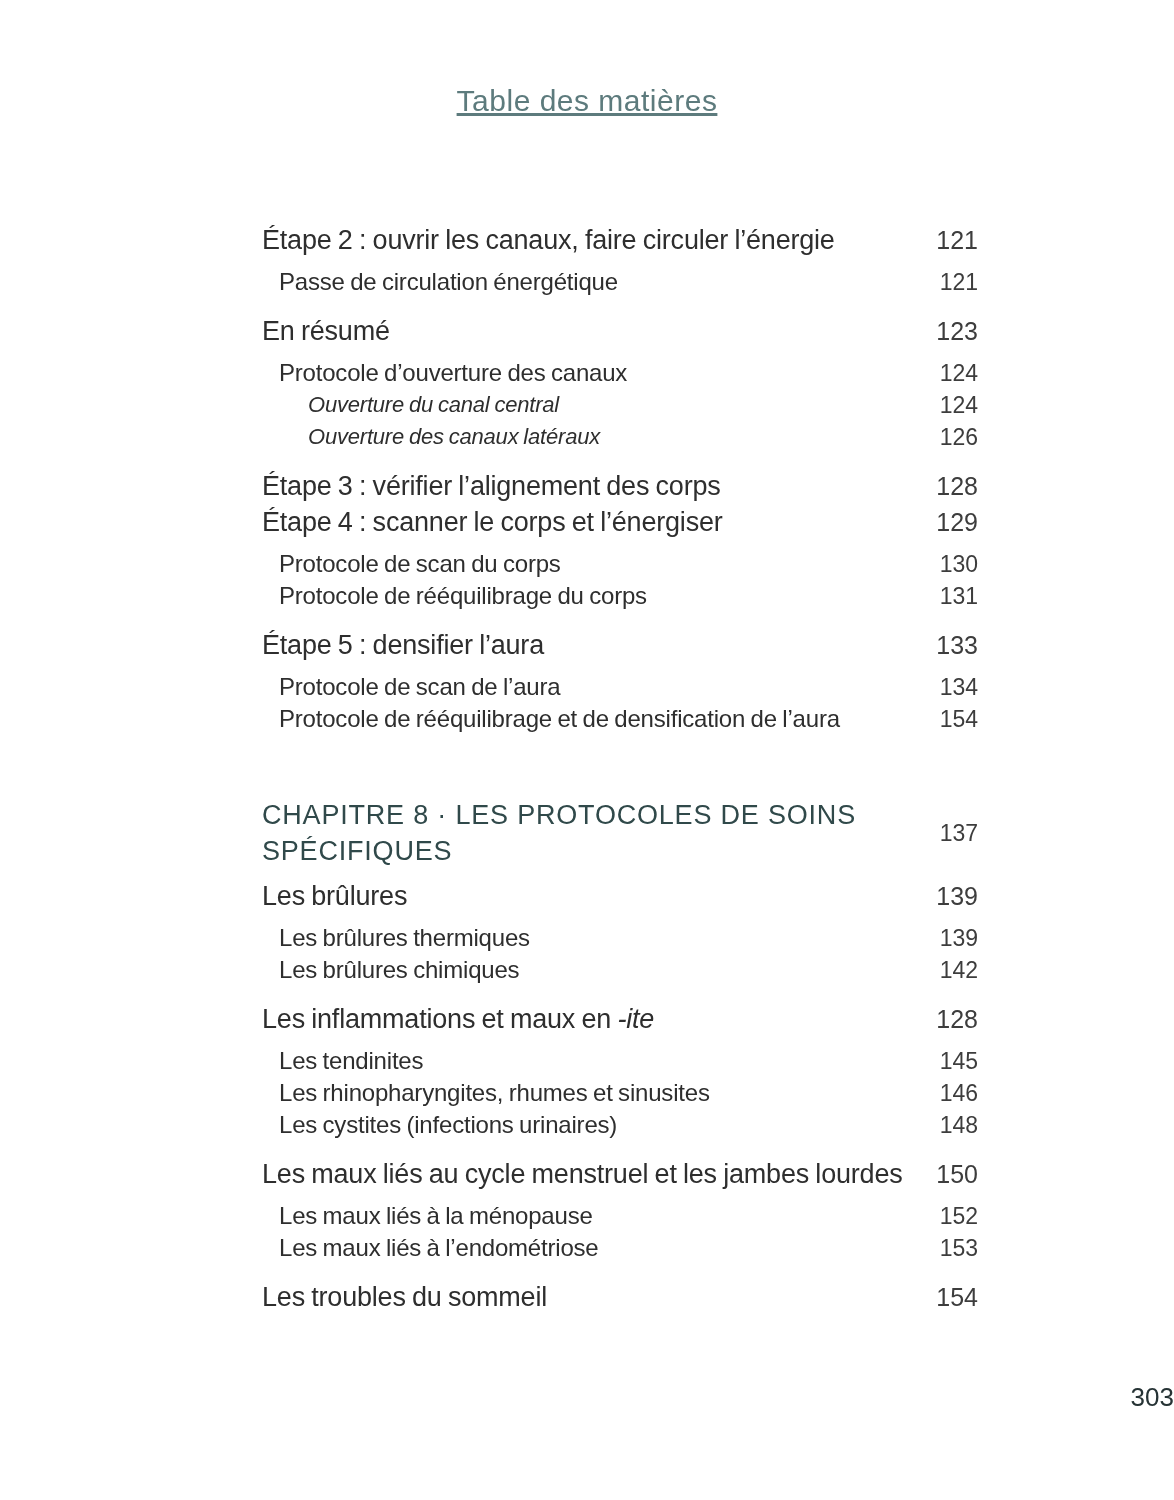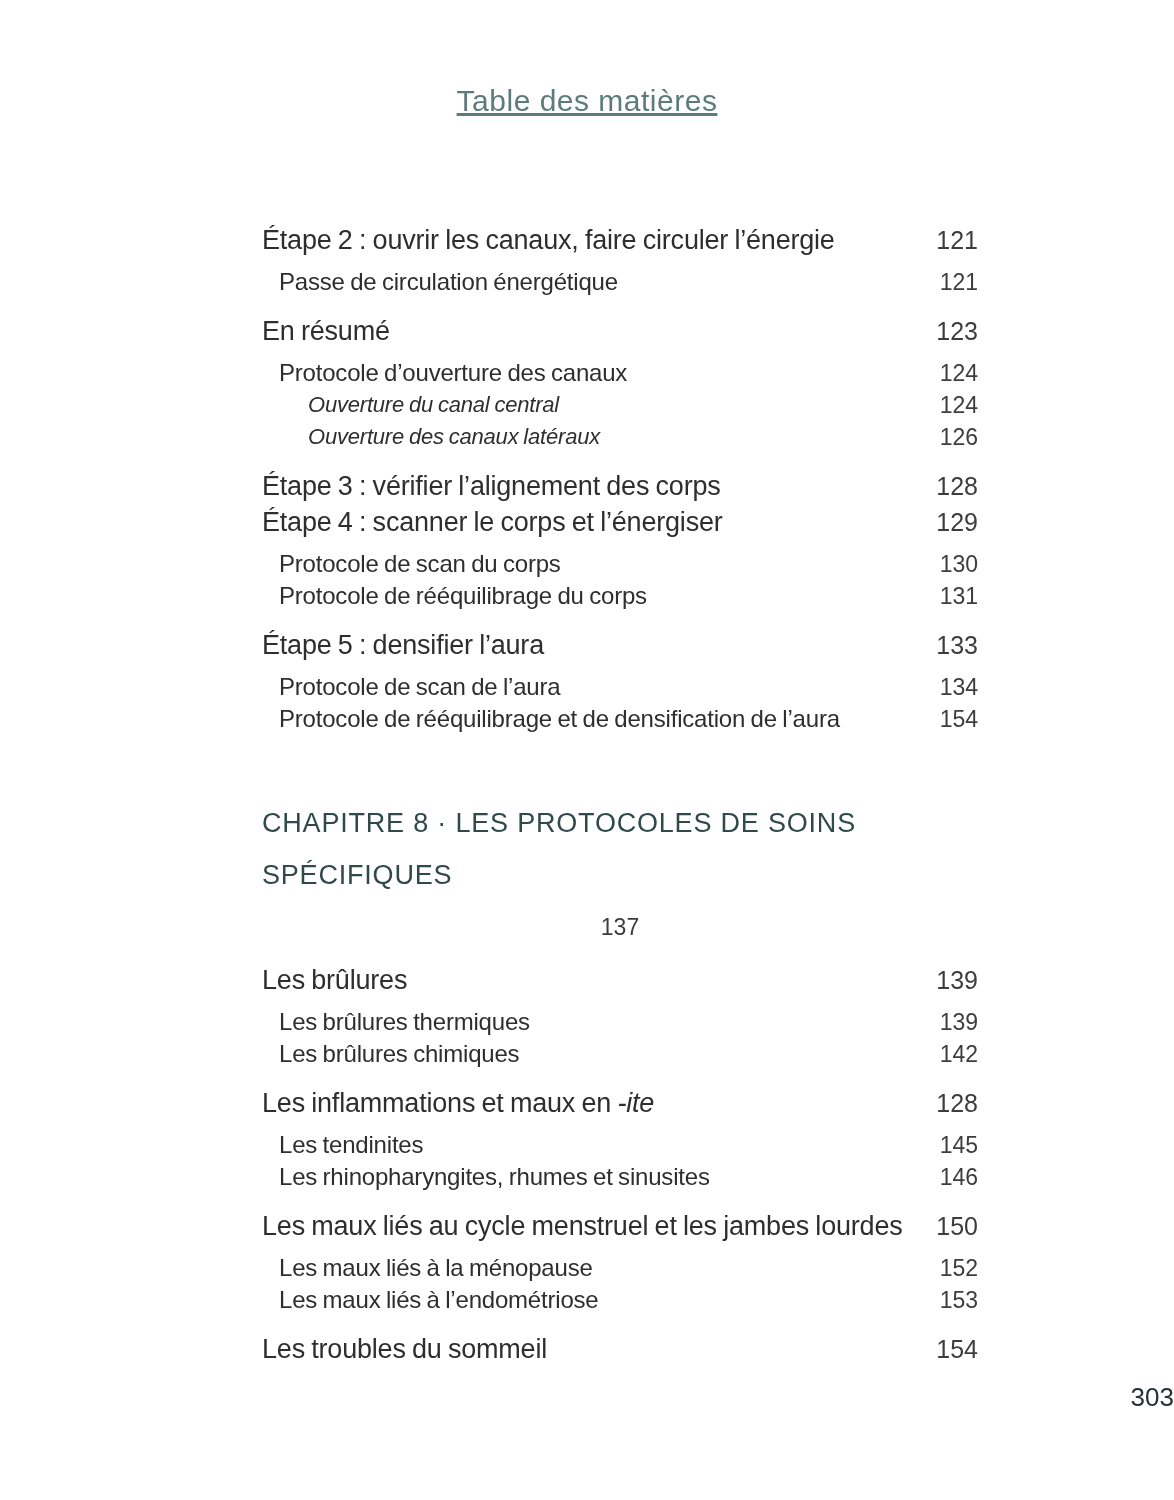--- a/index.html
+++ b/index.html
@@ -50,25 +50,24 @@
     color: var(--page_number, #3d3d3d);
   }
   .l1 { font-size: 27px; line-height: 36px; }
   .l1 .num { font-size: 25px; }
   .l2 { font-size: 24px; line-height: 32px; padding-left: 17px; }
   .l2 .num { font-size: 23px; }
   .l3 { font-size: 22px; line-height: 32px; padding-left: 46px; font-style: italic; }
   .l3 .num { font-size: 23px; }
   .chapter {
     font-size: 27px;
-    line-height: 52px;
+    line-height: 36px;
     letter-spacing: 0.8px;
     word-spacing: 0;
     color: var(--chapter_teal, #30494a);
-    flex-direction: column;
   }
   .chapter .num { font-size: 23px; }
   
   .l1 + .l2 { margin-top: 8px; gap: 19px; }
   .chapter + .l1 { margin-top: 9px; }
   .l2 + .l1, .l3 + .l1 { margin-top: 15px; }
   .l2 + .chapter { margin-top: 62px; }
   .label i { font-style: italic; }
   .folio {
     position: absolute;
@@ -161,20 +160,24 @@
     <span class="num">128</span>
   </div>
       <div class="row l2">
     <span class="label"><span class="t">Les tendinites</span></span>
     <span class="num">145</span>
   </div>
       <div class="row l2">
     <span class="label"><span class="t">Les rhinopharyngites, rhumes et sinusites</span></span>
     <span class="num">146</span>
   </div>
+      <div class="row l2">
+    <span class="label"><span class="t">Les cystites (infections urinaires)</span></span>
+    <span class="num">148</span>
+  </div>
       <div class="row l1">
     <span class="label"><span class="t">Les maux liés au cycle menstruel et les jambes lourdes</span></span>
     <span class="num">150</span>
   </div>
       <div class="row l2">
     <span class="label"><span class="t">Les maux liés à la ménopause</span></span>
     <span class="num">152</span>
   </div>
       <div class="row l2">
     <span class="label"><span class="t">Les maux liés à l’endométriose</span></span>

